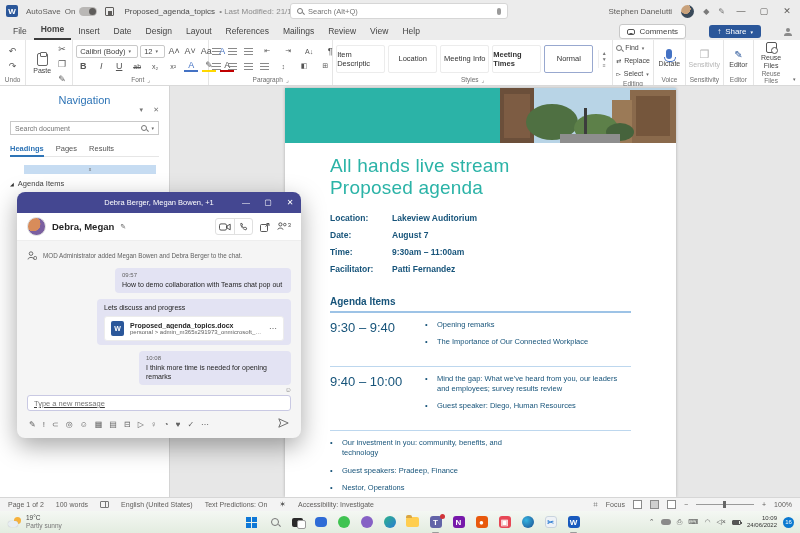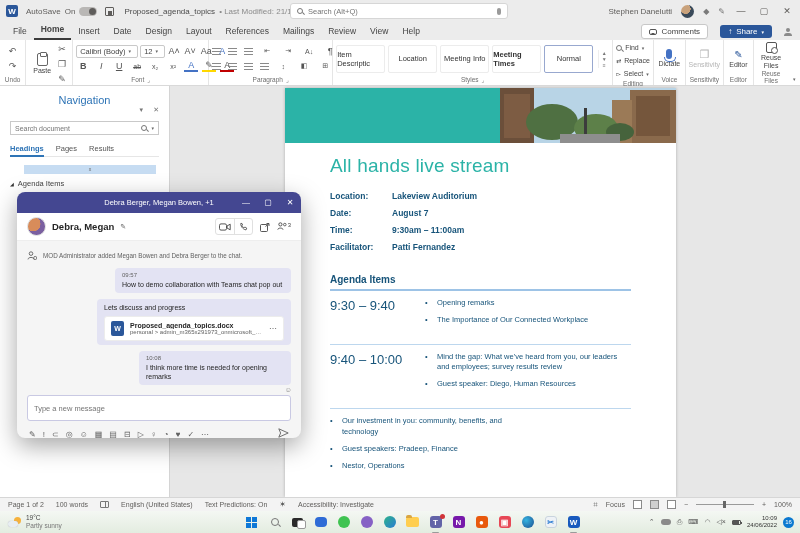--- a/index.html
+++ b/index.html
@@ -22,21 +22,21 @@
   .mag::after { content:""; position:absolute; width:3px; height:1px; background:#777; right:-3px; bottom:-1px; transform:rotate(45deg); }
   .mic { width:4px; height:7px; background:#9a9a9a; border-radius:2px; flex:none; }
   .tb-right { margin-left:auto; display:flex; align-items:center; gap:9px; }
   .avatar { width:13px; height:13px; border-radius:50%; background:radial-gradient(circle at 35% 30%, #c9a27c 0 40%, #3a4a5a 41%); }
   .winbtn { font-size:9px; color:#5f5d5b; width:14px; text-align:center; }
 
   
   .tabsrow { height:18px; background:#ececec; display:flex; align-items:flex-end; padding:0 6px; position:relative; }
   .rtab { font-size:8.5px; color:#444; padding:3px 7px 4px; }
   .rtab.active { font-weight:bold; border-bottom:2px solid #3b3b3b; }
-  .tabs-right { position:absolute; right:8px; top:2px; display:flex; align-items:center; gap:12px; }
+  .tabs-right { position:absolute; right:8px; top:2px; display:flex; align-items:center; gap:23px; }
   .comments-btn { display:flex; align-items:center; gap:4px; border:1px solid #c8c8c8; background:#fff; border-radius:3px; padding:2px 7px; font-size:8px; color:#444; }
   .bubble-ic { width:8px; height:6px; border:1px solid #555; border-radius:2px; position:relative; }
   .bubble-ic::after { content:""; position:absolute; left:1px; bottom:-3px; border:2px solid transparent; border-top-color:#555; }
   .share-btn { display:flex; align-items:center; gap:4px; background:#2b579a; color:#fff; border-radius:3px; padding:2px 8px; font-size:8px; }
   .person-ic { width:8px; height:8px; position:relative; }
   .person-ic::before { content:""; position:absolute; left:2px; top:0; width:4px; height:4px; border-radius:50%; background:#8a8a8a; }
   .person-ic::after { content:""; position:absolute; left:0; bottom:0; width:8px; height:3px; border-radius:3px 3px 0 0; background:#8a8a8a; }
 
   
   .ribbon { height:46px; background:#fff; border-bottom:1px solid #d9d9d9; display:flex; }
@@ -165,21 +165,21 @@
   .m1 { width:176px; }
   .m2 { width:194px; }
   .m3 { width:152px; position:relative; }
   .filecard { margin-top:4px; background:#fff; border-radius:3px; border:1px solid #ececec; display:flex; align-items:center; padding:4px 6px; gap:6px; }
   .word-file { width:13px; height:15px; background:#2b579a; border-radius:2px; color:#fff; font-size:7px; font-weight:bold; display:flex; align-items:center; justify-content:center; flex:none; }
   .fc-meta { flex:1; min-width:0; }
   .fc-name { font-size:7px; font-weight:bold; color:#252525; white-space:nowrap; overflow:hidden; text-overflow:ellipsis; }
   .fc-path { font-size:6px; color:#616161; white-space:nowrap; overflow:hidden; text-overflow:ellipsis; }
   .fc-more { font-size:8px; color:#616161; flex:none; }
   .seen { position:absolute; right:-1px; bottom:-8px; font-size:7px; color:#8a8a8a; }
-  .t-input { margin:10px 10px 4px; height:26px; background:#fff; border:1px solid #c9c9e3; border-radius:3px; display:flex; align-items:center; padding:0 6px; }
+  .t-input { margin:10px 10px 4px; height:16px; background:#fff; border:1px solid #c9c9e3; border-radius:3px; display:flex; align-items:center; padding:0 6px;text-decoration:underline; }
   .t-input input { border:none; outline:none; width:100%; font-size:7.5px; color:#8a8a8a; font-family:"Liberation Sans",sans-serif; }
   .t-tools { display:flex; align-items:center; gap:7px; padding:3px 12px 0; font-size:8px; color:#616161; }
   .t-tools .send { margin-left:auto; font-size:9px; }
 </style>
 </head>
 <body>
 
 <header class="titlebar">
   <div class="word-logo">W</div>
   <div class="autosave">
@@ -448,20 +448,21 @@
           <ellipse cx="52" cy="34" rx="26" ry="18" fill="#4f7042"></ellipse>
           <ellipse cx="96" cy="40" rx="22" ry="14" fill="#5d8049"></ellipse>
           <ellipse cx="120" cy="44" rx="14" ry="9" fill="#46633c"></ellipse>
           <rect x="60" y="46" width="60" height="9" fill="#8e8e8e"></rect>
           <rect x="84" y="20" width="3" height="26" fill="#3c3c3c"></rect>
         </svg>
       </div>
       <div class="doc-body">
         <div class="doc-h1">
           <div>All hands live stream</div>
+          <div>Proposed agenda</div>
         </div>
         <div class="doc-info">
           <div class="info-row">
             <span class="lbl">Location:</span>
               <span>Lakeview Auditorium</span>
           </div>
           <div class="info-row">
             <span class="lbl">Date:</span>
               <span>August 7</span>
           </div>

